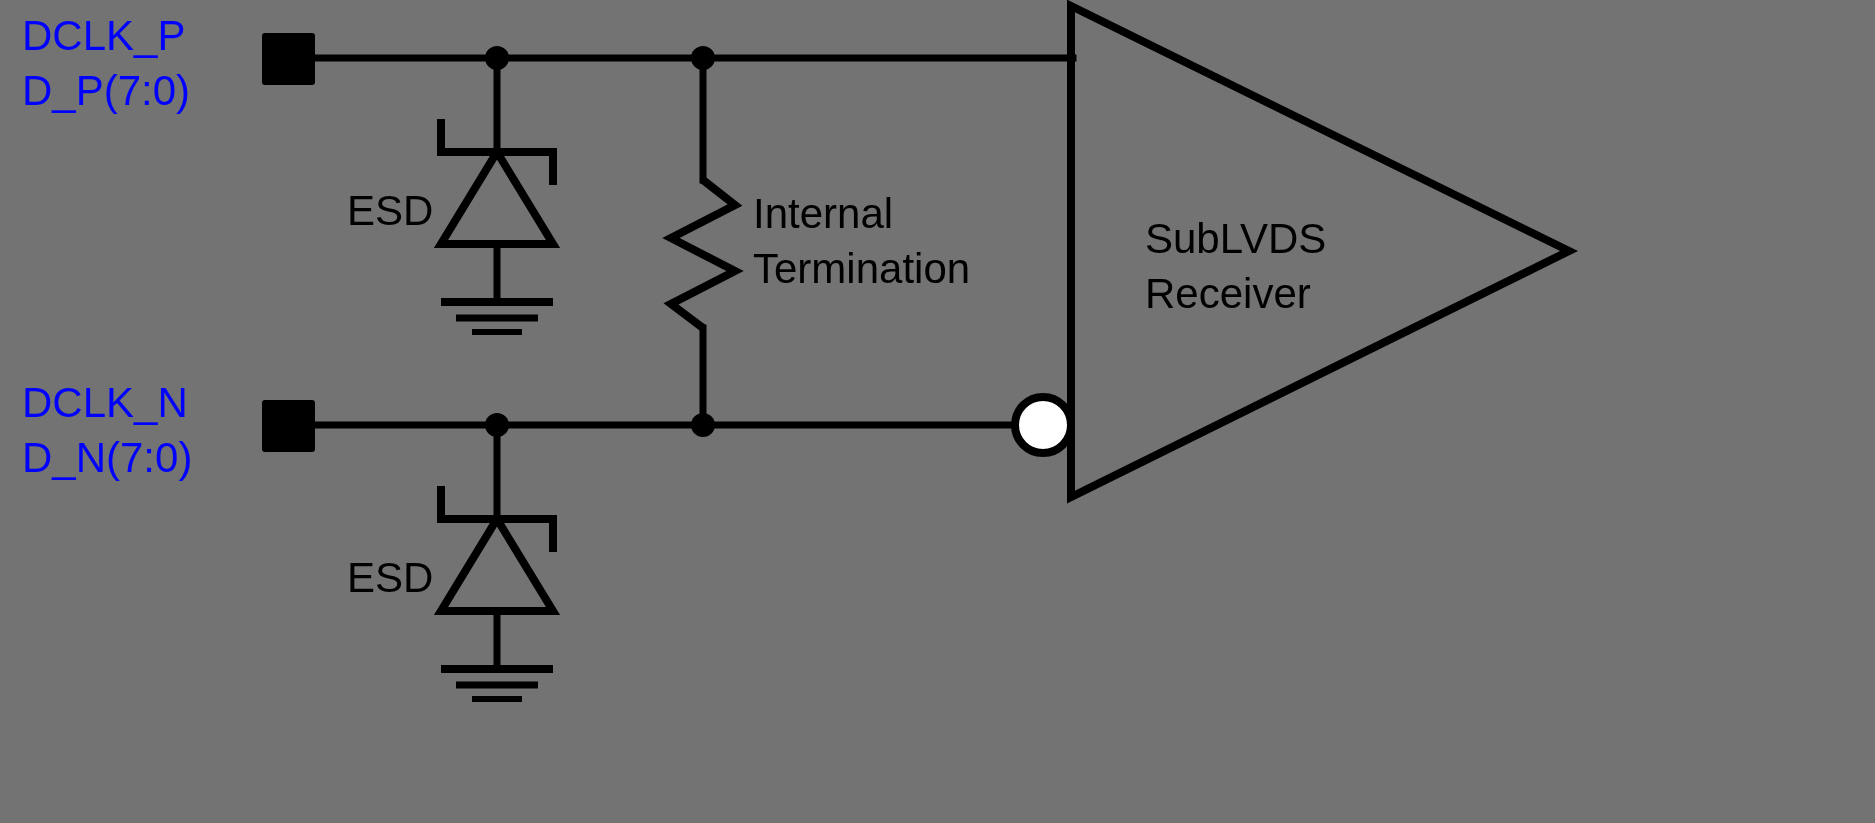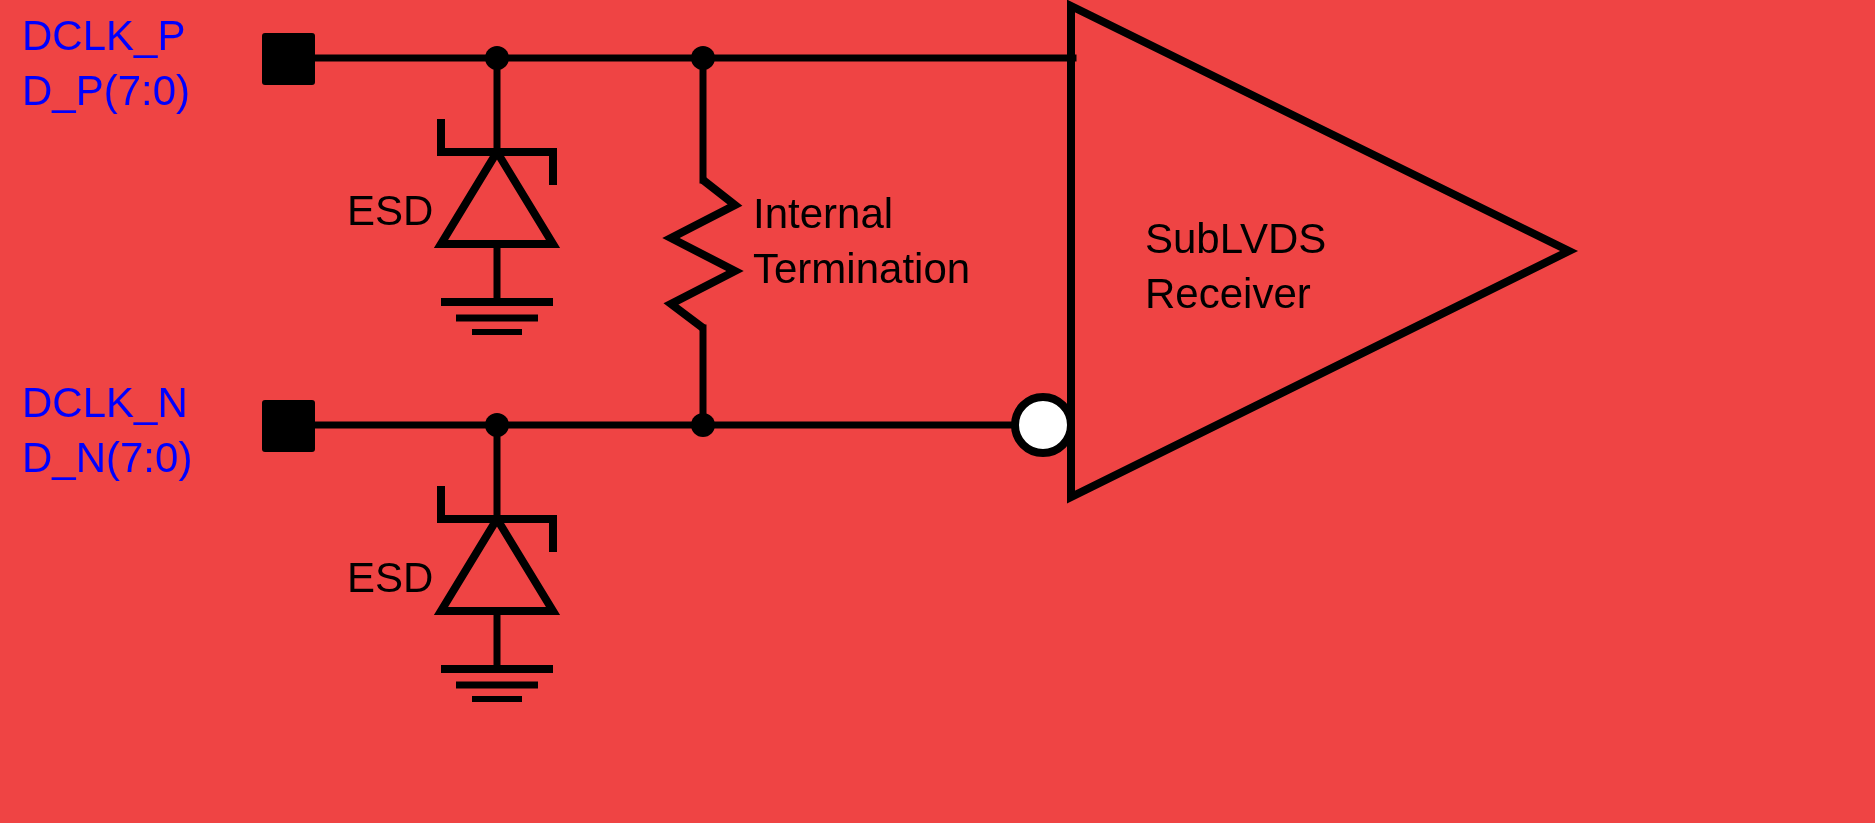--- a/index.html
+++ b/index.html
@@ -10,21 +10,21 @@
   body {
     width: 1875px;
     height: 823px;
     font-family: "Liberation Sans", sans-serif;
     overflow: hidden;
   }
   #diagram-root {
     position: relative;
     width: 1875px;
     height: 823px;
-    background: #ef4444;
+    background: #737373;
   }
   svg#schematic {
     display: block;
     width: 1875px;
     height: 823px;
   }
   .wire {
     stroke: #000000;
     stroke-width: 7;
     fill: none;

